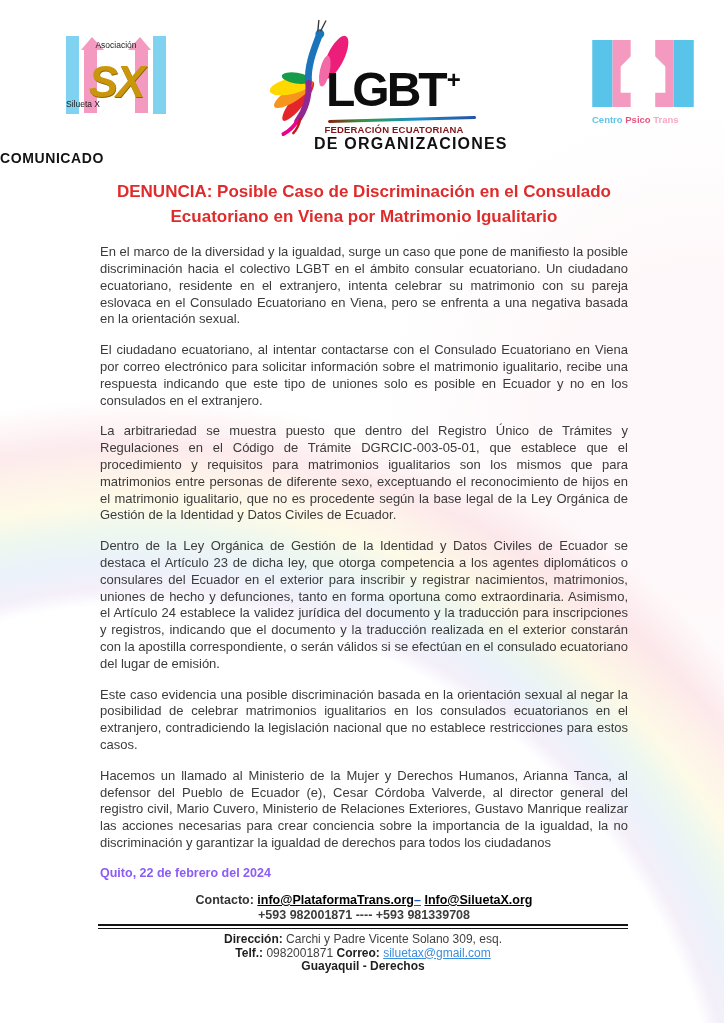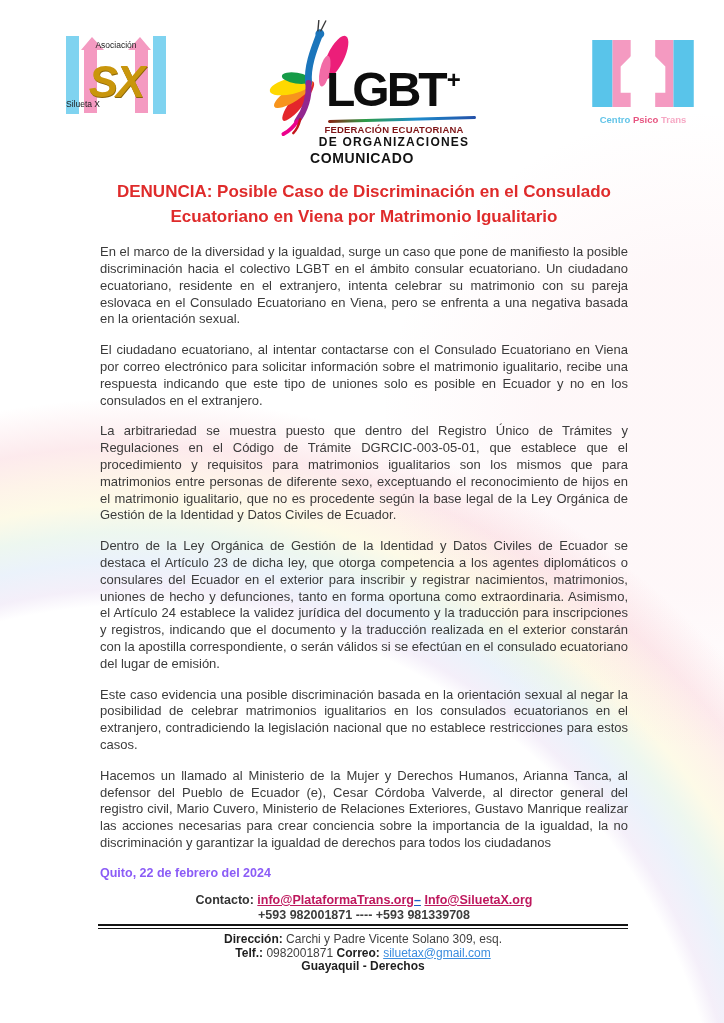--- a/index.html
+++ b/index.html
@@ -37,41 +37,41 @@
 
   .lgbt-logo { position:absolute; left:256px; top:22px; width:218px; height:128px; }
   .bird      { position:absolute; left:-4px; top:-2px; width:118px; height:118px; }
   .lgbt-word { position:absolute; left:70px; top:44px; font-size:48px; line-height:1; font-weight:800;
                letter-spacing:-3px; color:#0d0d0d; }
   .lgbt-plus { font-size:24px; font-weight:800; vertical-align:18px; letter-spacing:0; margin-left:2px; }
   .swoosh    { position:absolute; left:72px; top:96px; width:148px; height:3px; border-radius:2px;
                background:linear-gradient(90deg,#8a1f10 0%,#2e9b47 25%,#1d8ccc 60%,#2450a8 100%); transform:rotate(-1.5deg); }
   .fed1 { position:absolute; top:102px; left:58px; width:160px; text-align:center; font-size:9.5px;
           font-weight:700; color:#7e1416; letter-spacing:0.2px; white-space:nowrap; }
-  .fed2 { position:absolute; top:113px; left:58px; width:160px; text-align:center; font-size:12px;
+  .fed2 { position:absolute; top:113px; left:58px; width:160px; text-align:center; font-size:16px;
           font-weight:700; color:#111; letter-spacing:1.2px; white-space:nowrap; }
-  .comunicado { position:absolute; top:150px; left:0; width:724px; text-align:center;
+  .comunicado { position:absolute; top:150px; left:0; width:724px; text-align:left;
                 font-size:14px; font-weight:700; color:#131313; letter-spacing:0.6px; }
 
   .cpt-logo { position:absolute; left:592px; top:40px; width:102px; }
-  .cpt-caption { margin-top:3px; text-align:center; font-size:9.5px; font-weight:700; white-space:nowrap; }
+  .cpt-caption { margin-top:3px; font-size:9.5px; font-weight:700; white-space:nowrap; }
   .cpt-centro { color:#62c4e8; } .cpt-psico { color:#e75480; } .cpt-trans { color:#f6a8c4; }
 
   
   .content { position:absolute; left:100px; top:180px; width:528px; }
   .title {
     font-size:17px; line-height:1.45; font-weight:700; color:#df2b2b;
     text-align:center; margin:0 -4px 15px -4px;
   }
   .content p.body-par {
     font-size:13px; line-height:16.8px; text-align:justify; color:#3b3b3b; margin-bottom:14px;
   }
   .date-line { font-size:12.5px; font-weight:700; color:#8b5cf6; margin-top:2px; }
   .contact-block { margin-top:13px; text-align:center; font-size:12.5px; font-weight:700; color:#343434; }
-  .contact-block a { color:#be185d; text-decoration:underline; }
+  .contact-block a { color:#000000; text-decoration:underline; }
   .contact-dash { color:#1a5bc5; text-decoration:underline; }
   .contact-phones { font-size:12.5px; font-weight:700; color:#3d3d3d; margin-top:1px; }
 
   
   .footer { position:absolute; left:98px; top:924px; width:530px; text-align:center; }
   .rule-thick { border-top:2px solid #141414; }
   .rule-thin  { border-top:1px solid #141414; margin-top:2px; margin-bottom:4px; }
   .f-line { font-size:12px; line-height:13.6px; color:#3f3f3f; }
   .f-line b { color:#1f1f1f; }
   .f-line a { color:#3c8dde; text-decoration:underline; }

